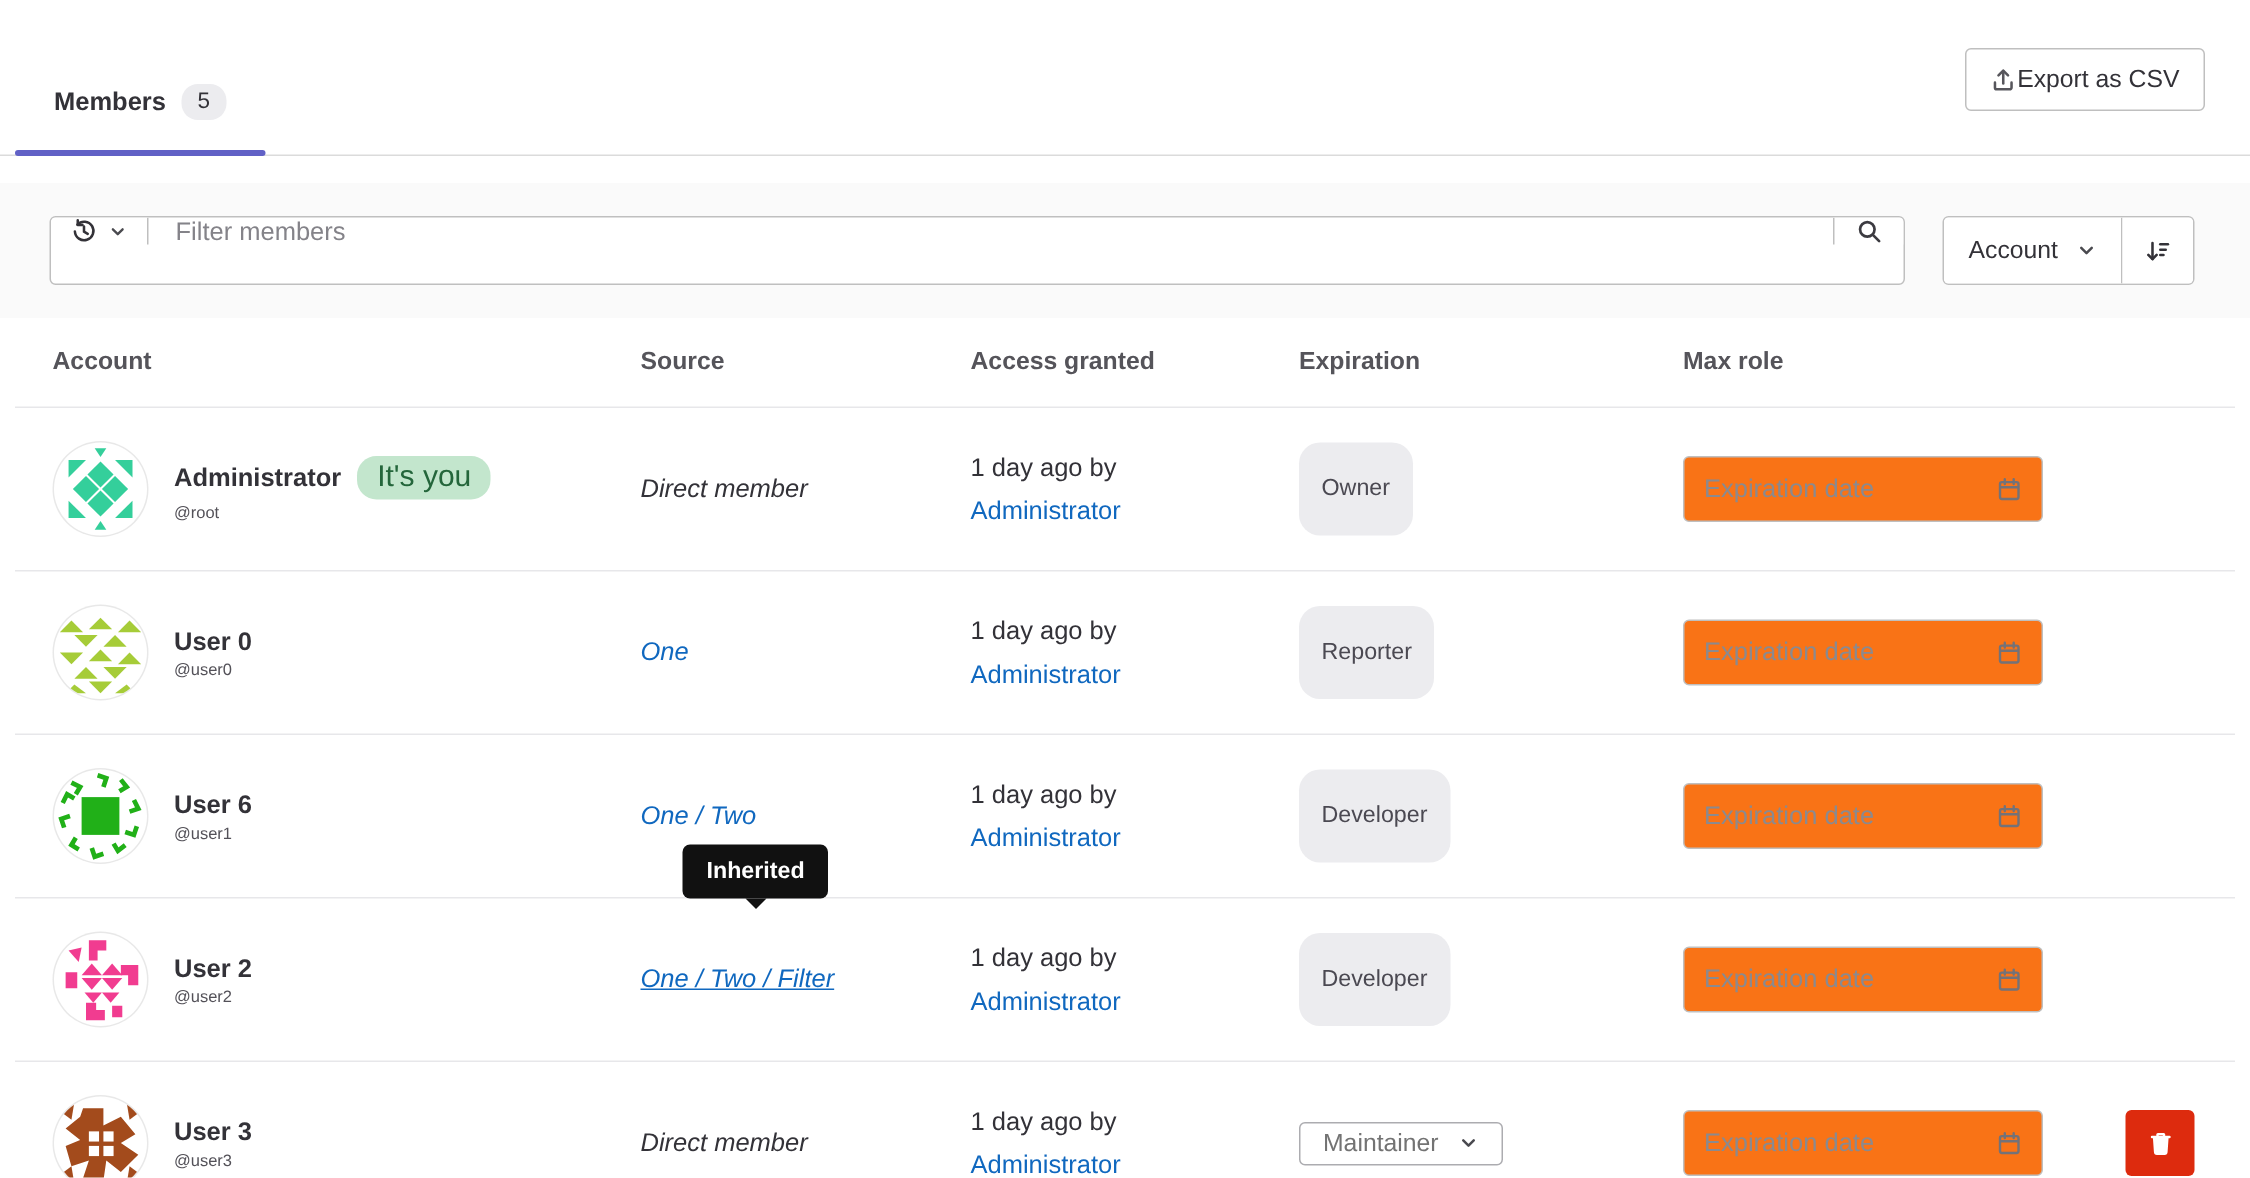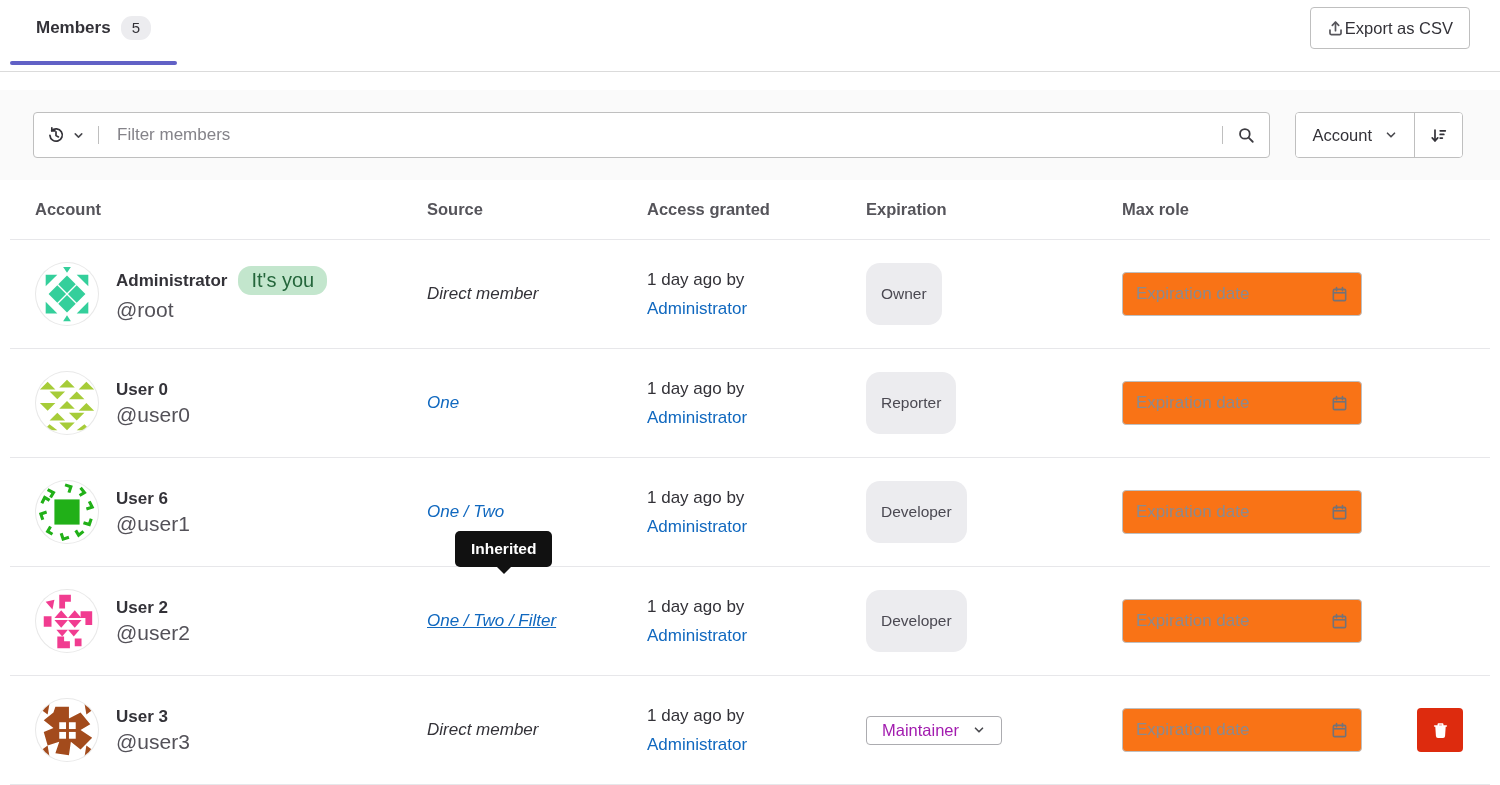--- a/index.html
+++ b/index.html
@@ -13,22 +13,22 @@
   :root{
     --tab-indicator:#6161c6; --link:#1068bf; --danger:#dd2b0e;
     --its-you-bg:#c3e6cd; --its-you-text:#24663b;
     --badge-bg:#ececef; --tooltip-bg:#111;
     --border-gray:#bfbfbf; --row-border:#e7e7ea;
   }
 
   
   .tabs-bar{
     height:72px; border-bottom:1px solid #dbdbdb;
-    display:flex; align-items:center; justify-content:space-between;
-    padding:0 30px 15px 10px; position:relative;
+    display:flex; justify-content:space-between;
+    padding:0 30px 15px 10px; position:relative;margin-top:32px;
   }
   .tab{
     position:relative; height:71px; display:flex; align-items:center; gap:10px;
     padding:0 26px; cursor:pointer;
   }
   .tab::after{
     content:""; position:absolute; left:0; right:0; bottom:-1px; height:4px;
     background:var(--tab-indicator); border-radius:2px;
   }
   .tab-label{ font-size:17px; font-weight:700; color:#333238; }
@@ -43,21 +43,21 @@
     font-family:Liberation Sans, sans-serif;
   }
   .export-btn svg{ color:#57565c; }
 
   
   .filter-bar{
     margin-top:18px; background:#fafafa; padding:22px 37px 22px 33px;
     display:flex; align-items:center; gap:25px;
   }
   .filter-box{
-    flex:1; display:flex; align-items:center; height:46px; background:#fff;
+    flex:1; display:flex; align-items:flex-start; height:46px; background:#fff;
     border:1px solid var(--border-gray); border-radius:4px; overflow:hidden;
   }
   .history-btn{
     display:flex; align-items:center; gap:7px; padding:0 13px;
     border-right:1px solid var(--border-gray); background:#fff; cursor:pointer; color:#333238;
     border-top:0;border-bottom:0;border-left:0; font-family:inherit;
   }
   .filter-input{
     flex:1; border:none; outline:none; padding:0 18px; font-size:17px;
     font-family:inherit; color:#333238; background:transparent;
@@ -102,39 +102,39 @@
     border:1px solid rgba(0,0,0,.09); overflow:hidden; flex:none; display:block;
   }
   .avatar svg{ display:block; width:100%; height:100%; }
   .who{ display:flex; flex-direction:column; }
   .name-line{ display:flex; align-items:center; gap:11px; }
   .member-name{ font-size:17px; font-weight:700; color:#333238; text-decoration:none; cursor:pointer; }
   .its-you-badge{
     background:var(--its-you-bg); color:var(--its-you-text); font-size:20px;
     padding:3px 13px; border-radius:13px; white-space:nowrap;
   }
-  .username{ color:#535158; font-size:21px; margin-top:3px; }
+  .username{ color:#535158; font-size:11px; margin-top:3px; }
 
   .source-cell{ position:relative; font-size:17px; }
   .source-link{ color:var(--link); text-decoration:none; cursor:pointer;font-style:italic; }
   .source-link.plain{ color:#333238; cursor:default; }
   .source-link.underline{ text-decoration:underline; }
 
   .granted-cell{ font-size:17px; line-height:29px; }
   .granted-time{ display:block; color:#333238; }
   .blue-link{ color:var(--link); text-decoration:none; cursor:pointer; }
 
   .role-badge{
     display:inline-block; background:var(--badge-bg); color:#4b4952;
     font-size:15.5px; padding:22px 15px; border-radius:14px;
   }
   .role-dropdown{
     display:inline-flex; align-items:center; gap:13px; height:29px; padding:0 15px;
     background:#fff; border:1px solid #acacb0; border-radius:4px; font-size:16.5px;
-    color:#a21caf; cursor:pointer; font-family:inherit;
+    color:#737373; cursor:pointer; font-family:inherit;
   }
 
   .exp-input{
     width:240px; height:44px; border:1px solid var(--border-gray); border-radius:4px;
     background:#f97316; display:flex; align-items:center; padding:0 13px; cursor:text;
   }
   .exp-input input{
     flex:1; border:none; outline:none; font-size:17px; font-family:inherit;
     color:#333238; min-width:0; background:transparent;
   }

